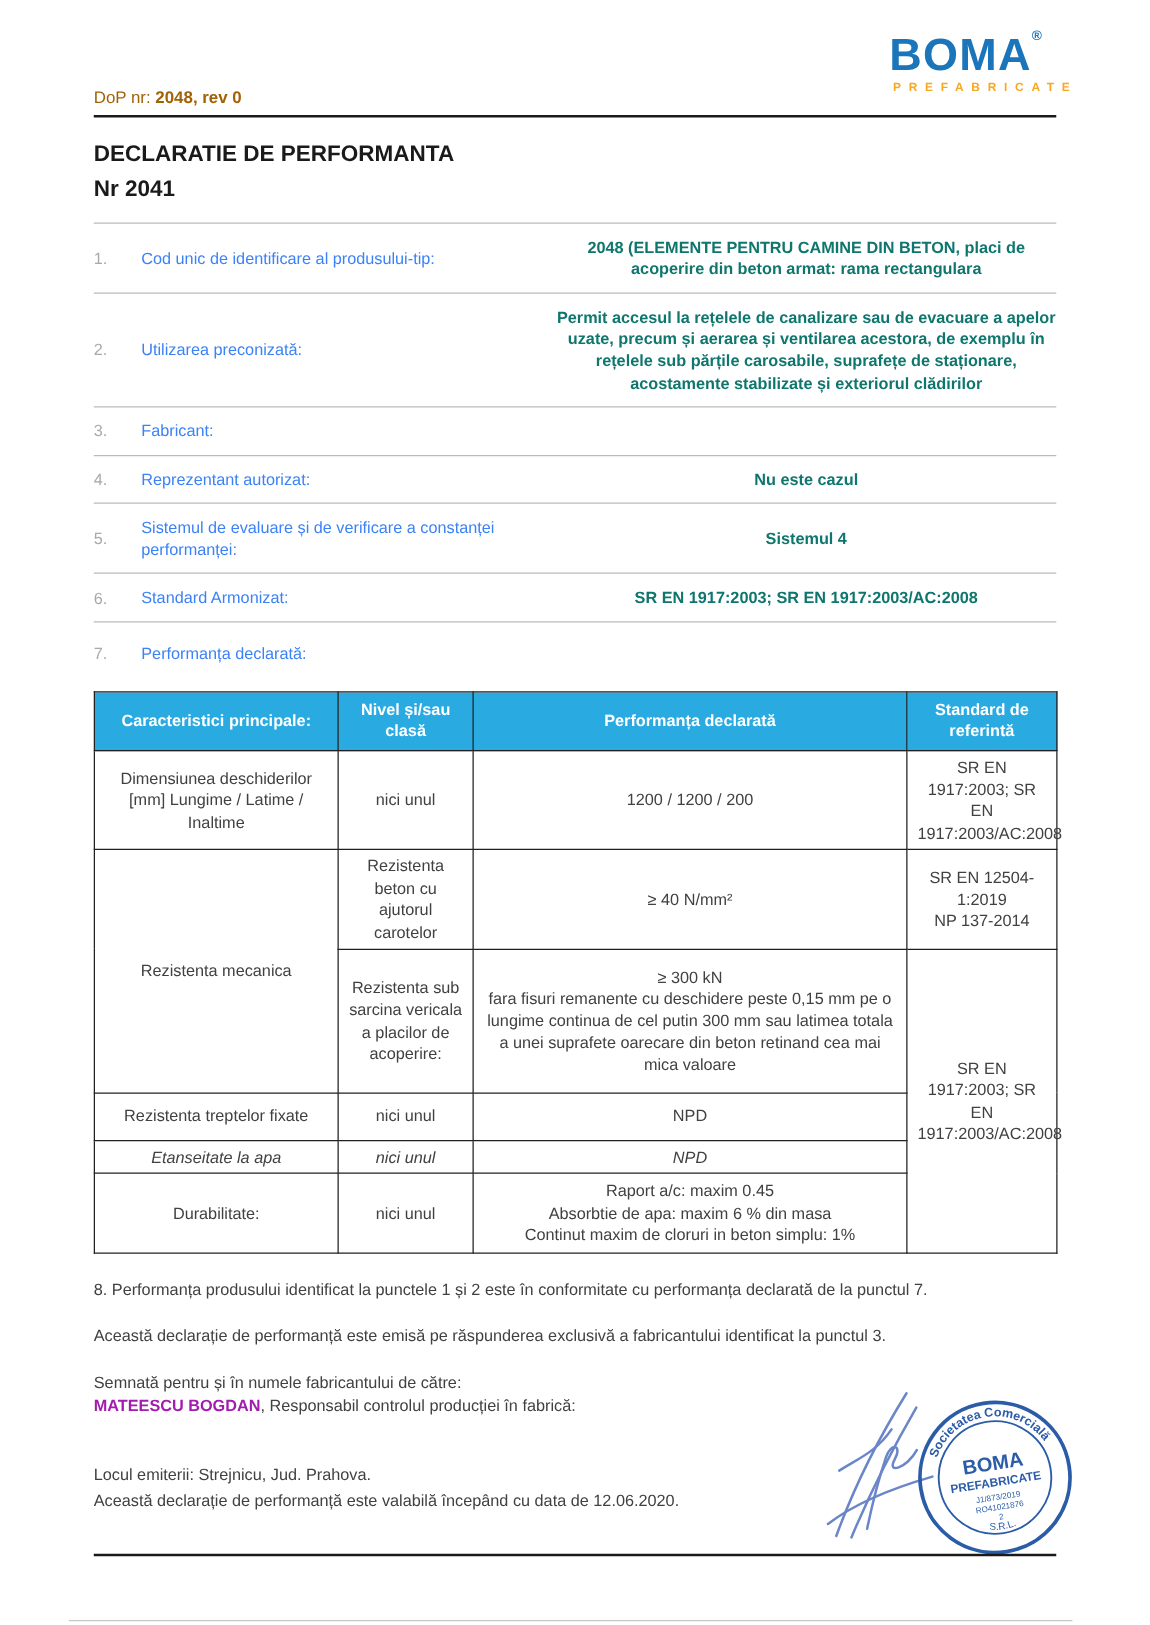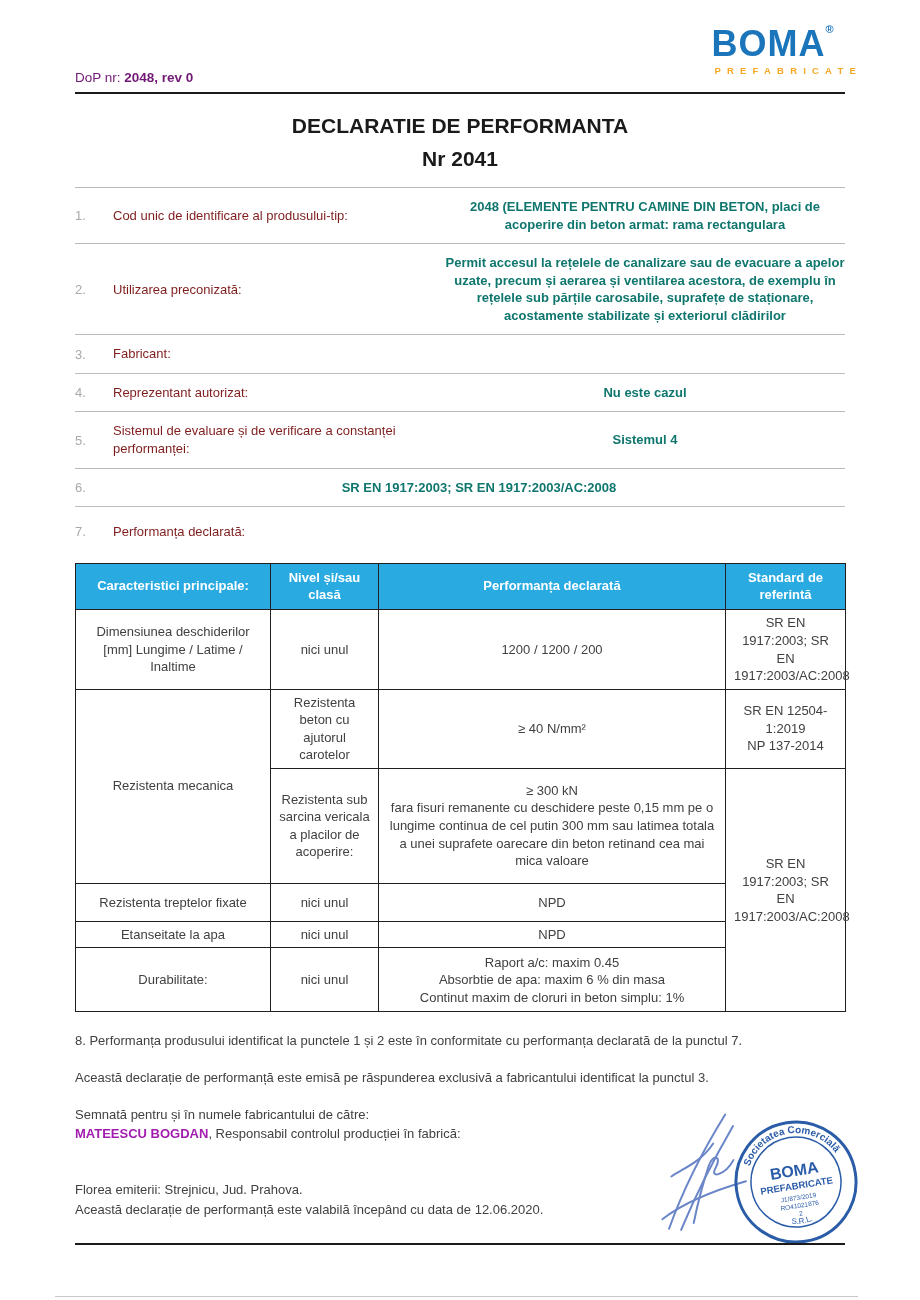--- a/index.html
+++ b/index.html
@@ -5,55 +5,55 @@
   * { margin:0; padding:0; box-sizing:border-box; }
   html,body { background:#ffffff; }
   body {
     width:920px; height:1300px; position:relative; overflow:hidden;
     font-family:"Liberation Sans","DejaVu Sans",sans-serif;
     color:#414042; font-size:13px;
   }
   .page { width:920px; height:1300px; padding:0 75px; position:relative; }
 
   
-  .dop { padding-top:70px; font-size:13.5px; color:#701a75; }
+  .dop { padding-top:70px; font-size:13.5px; color:#a16207; }
   .dop b { font-weight:bold; }
   .rule-dark { border-top:2px solid #1a1a1a; margin-top:7px; }
   .logo { position:absolute; top:26px; right:58px; text-align:left; line-height:1; }
   .logo-word { font-size:36px; font-weight:bold; color:#1b75bb; letter-spacing:1px; position:relative; }
   .logo-reg { font-size:11px; vertical-align:top; position:relative; top:-2px; color:#1b75bb; font-weight:bold; }
   .logo-sub { color:#f7a823; font-size:9.5px; font-weight:bold; letter-spacing:6.2px; margin-top:4px; padding-left:3px; }
 
   
-  .title { text-align:center; margin-top:16px; font-weight:bold; font-size:21px; color:#1a1a1a; line-height:1.55; }
+  .title { margin-top:16px; font-weight:bold; font-size:18px; color:#1a1a1a; line-height:1.55; }
   .rule-light { border-top:1px solid #b9bcc0; margin-top:12px; }
 
   
   .item { display:flex; align-items:center; border-bottom:1px solid #b9bcc0; padding:10px 0; }
   .item.last { border-bottom:none; padding:16px 0 10px 0; }
   .item-num { width:38px; color:#a7a9ac; flex:0 0 38px; }
-  .item-label { width:332px; flex:0 0 332px; color:#7f1d1d; line-height:1.35; padding-right:10px; }
+  .item-label { width:332px; flex:0 0 332px; color:#3b82f6; line-height:1.35; padding-right:10px; }
   .item-value { flex:1; text-align:center; color:#0f766e; line-height:1.35;font-weight:bold; }
   .preline { white-space:pre-line; }
 
   
   table.perf { width:770px; border-collapse:collapse; margin-top:12px; table-layout:fixed; }
   table.perf th {
     background:#29abe2; color:#ffffff; font-weight:bold; font-size:13px;
     border:1px solid #231f20; padding:6px 6px; height:44px; vertical-align:middle; text-align:center; line-height:1.3;
   }
   table.perf td {
     border:1px solid #231f20; padding:4px 8px; text-align:center; vertical-align:middle;
     font-size:13px; color:#414042; line-height:1.35; white-space:pre-line;
   }
   tr.r-dim  { height:78px; }
   tr.r-core { height:72px; }
   tr.r-vert { height:115px; }
   tr.r-step { height:38px; }
-  tr.r-wat  { height:26px; }
+  tr.r-wat  { height:26px;font-style:italic; }
   tr.r-dur  { height:64px; }
 
   
   .para { margin-top:18px; line-height:1.45; color:#414042; }
   .para.first { margin-top:20px; }
   .sig-name { font-weight:bold; color:#a21caf; }
   .closing { margin-top:36px; line-height:1.55; }
 
   
   .signature { position:absolute; left:635px; top:1105px; transform:rotate(-4deg); }
@@ -109,20 +109,21 @@
   </div>
 
   <div class="item">
     <div class="item-num">5.</div>
     <div class="item-label">Sistemul de evaluare și de verificare a constanței performanței:</div>
     <div class="item-value preline">Sistemul 4</div>
   </div>
 
   <div class="item">
     <div class="item-num">6.</div>
+    <div class="item-label">Standard Armonizat:</div>
     <div class="item-value preline">SR EN 1917:2003; SR EN 1917:2003/AC:2008</div>
   </div>
 
   <div class="item last">
     <div class="item-num">7.</div>
     <div class="item-label">Performanța declarată:</div>
   </div>
 
   <table class="perf">
     <colgroup>
@@ -179,21 +180,21 @@
     </tbody>
   </table>
 
   <p class="para first">8. Performanța produsului identificat la punctele 1 și 2 este în conformitate cu performanța declarată de la punctul 7.</p>
   <p class="para">Această declarație de performanță este emisă pe răspunderea exclusivă a fabricantului identificat la punctul 3.</p>
   <p class="para">
     <span>Semnată pentru și în numele fabricantului de către:</span><br>
     <span class="sig-name">MATEESCU BOGDAN</span><span>, Responsabil controlul producției în fabrică:</span>
   </p>
   <p class="para closing">
-    <span>Florea emiterii: Strejnicu, Jud. Prahova.</span><br>
+    <span>Locul emiterii: Strejnicu, Jud. Prahova.</span><br>
     <span>Această declarație de performanță este valabilă începând cu data de 12.06.2020.</span>
   </p>
 
   <svg class="signature" width="115" height="130" viewBox="0 0 115 130">
     <g fill="none" stroke="#5a79c2" stroke-width="2" stroke-linecap="round" opacity="0.9">
       <path d="M30,122 C45,88 68,48 94,12"></path>
       <path d="M42,124 C58,92 78,58 101,24"></path>
       <path d="M24,112 C48,96 82,86 110,80"></path>
       <path d="M55,118 C60,100 64,86 74,62 C79,50 88,53 81,64 C73,76 90,72 99,58"></path>
       <path d="M36,70 C50,62 66,58 80,40"></path>

